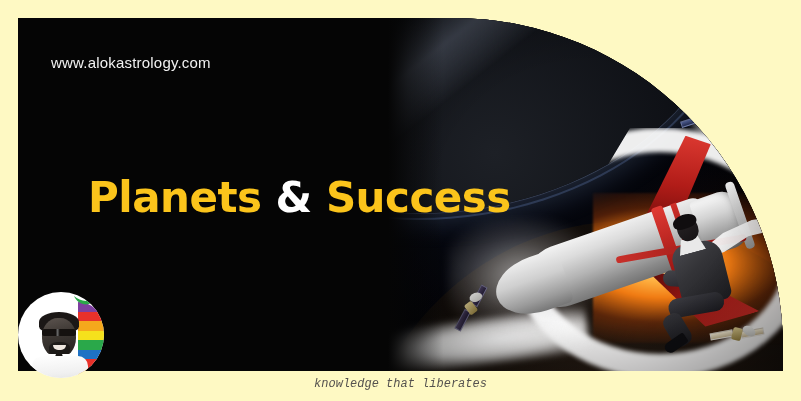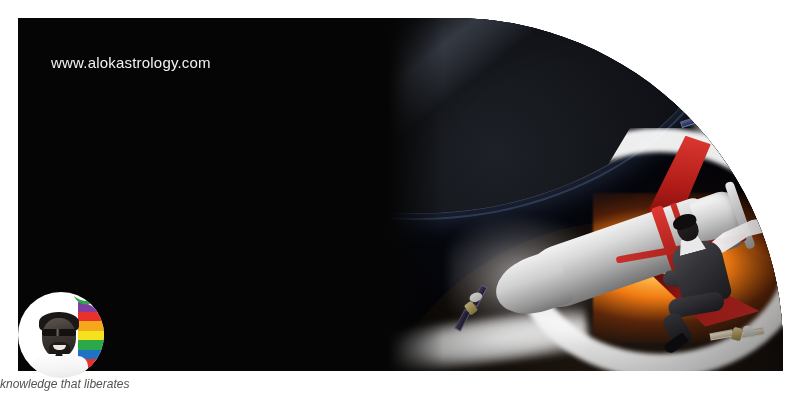--- a/index.html
+++ b/index.html
@@ -6,21 +6,21 @@
   html,body { width:801px; height:401px; overflow:hidden; }
   body {
     font-family:"Liberation Sans", sans-serif;
     background:#ececec;
     position:relative;
   }
 
   
   #banner-frame{
     position:absolute; left:0; top:0; width:801px; height:401px;
-    background:#ffffff;
+    background:#fef9c3;
   }
 
   
   #panel{
     position:absolute; left:18px; top:18px;
     width:765px; height:353px;
     background:#050505;
     overflow:hidden;
     border-top-right-radius:330px 330px;
   }
@@ -346,23 +346,23 @@
     overflow:hidden;
   }
   #avatar-stripes i{ display:block; width:100%; height:12.5%; }
   #avatar-vmark{
     position:absolute; right:5px; top:2px; width:26px; height:13px;
   }
 
   
   #tagline{
     position:absolute; left:0; right:0; top:377px;
-    font-style:italic;
+    text-align:center; font-style:italic;
     font-size:12px; color:#55524f;
-    font-family:Liberation Sans, sans-serif;
+    font-family:Liberation Mono, monospace;
   }
 </style>
 </head>
 <body>
 
 <div id="banner-frame">
 
   <div id="panel">
 
     <div id="space-photo">
@@ -420,20 +420,21 @@
         <div class="panel-r"></div>
         <div class="hub"></div>
         <div class="dish"></div>
       </div>
 
       <div id="photo-vignette"></div>
     </div>
 
     <div id="site-url">www.alokastrology.com</div>
 
+    <div id="headline"><span class="w1">Planets</span> <span class="w2">&amp;</span> <span class="w3">Success</span></div>
   </div>
 
 
   <div id="avatar">
     <div id="avatar-stripes">
         <i style="background: rgb(126, 63, 160);"></i>
         <i style="background: rgb(232, 49, 42);"></i>
         <i style="background: rgb(245, 168, 28);"></i>
         <i style="background: rgb(245, 225, 28);"></i>
         <i style="background: rgb(42, 168, 74);"></i>

